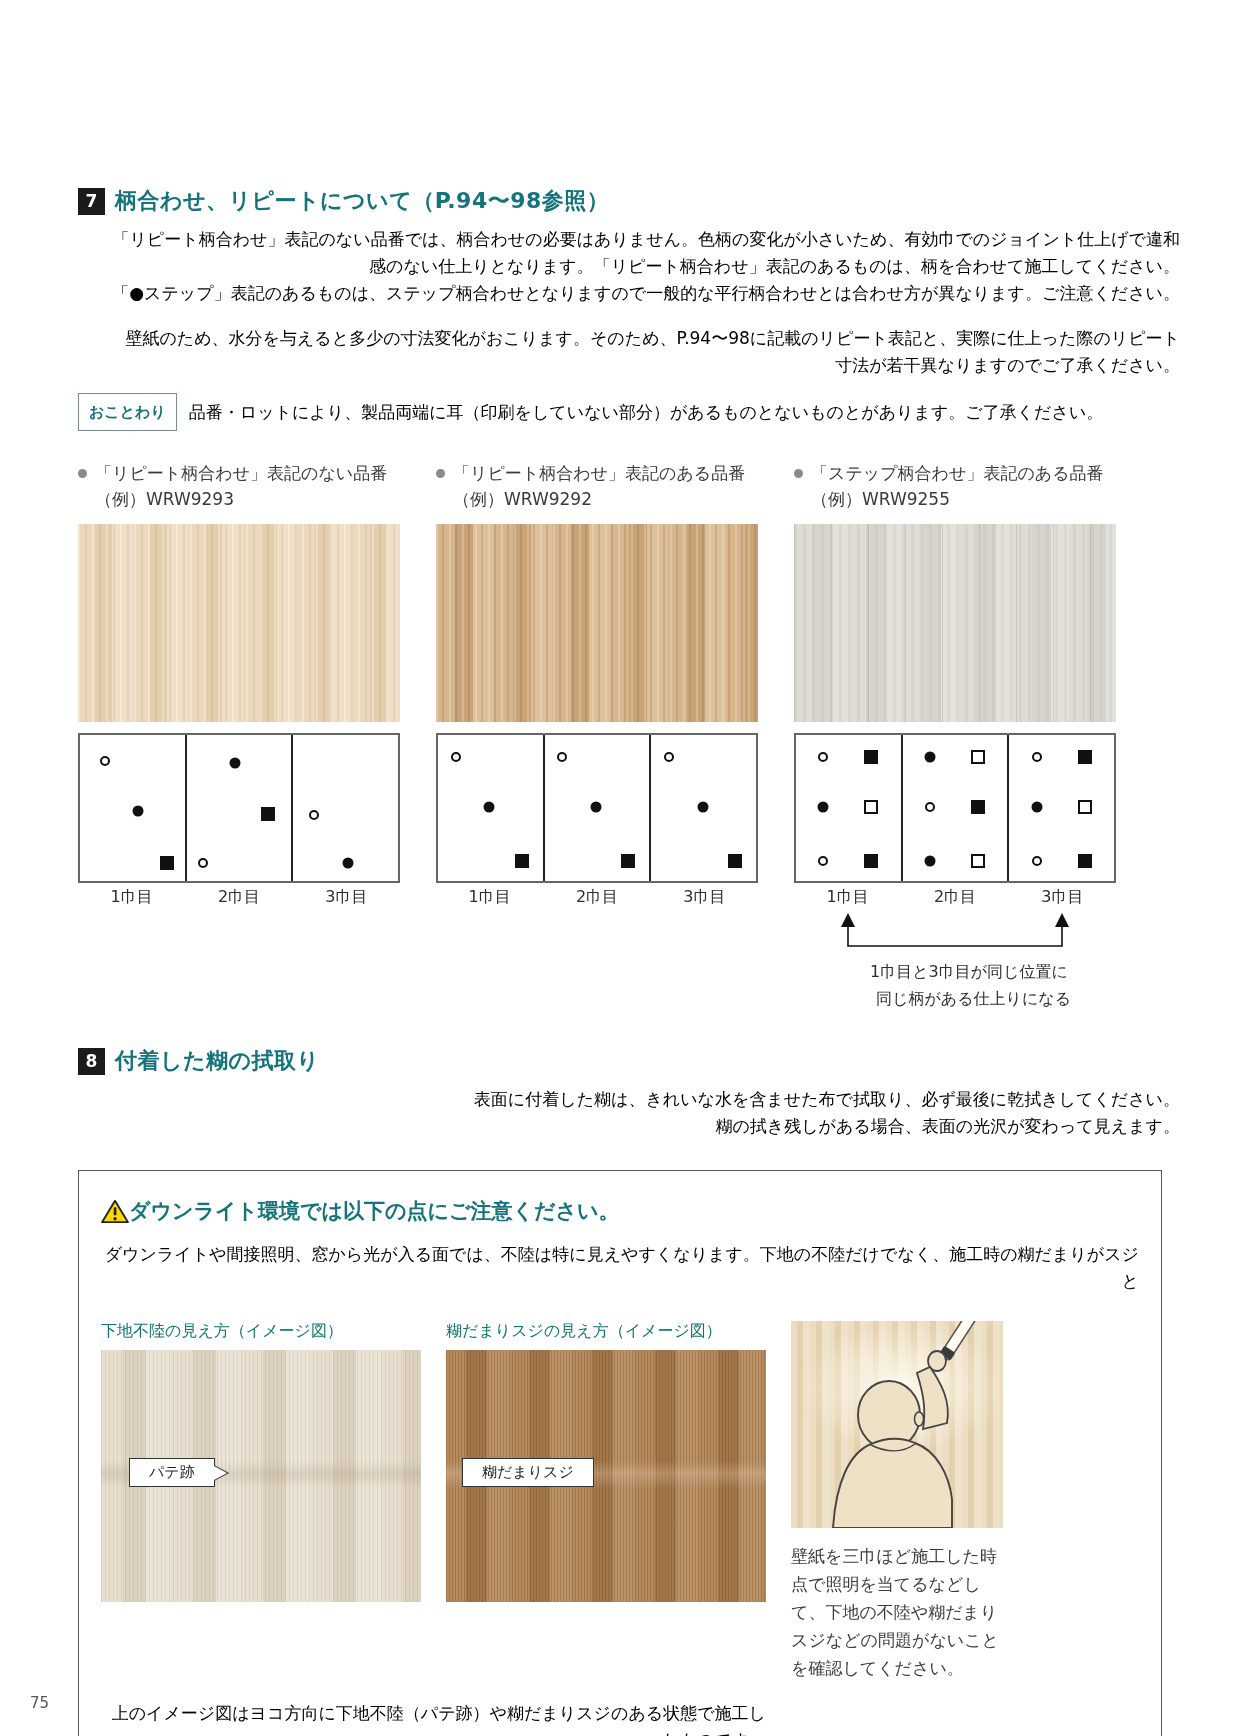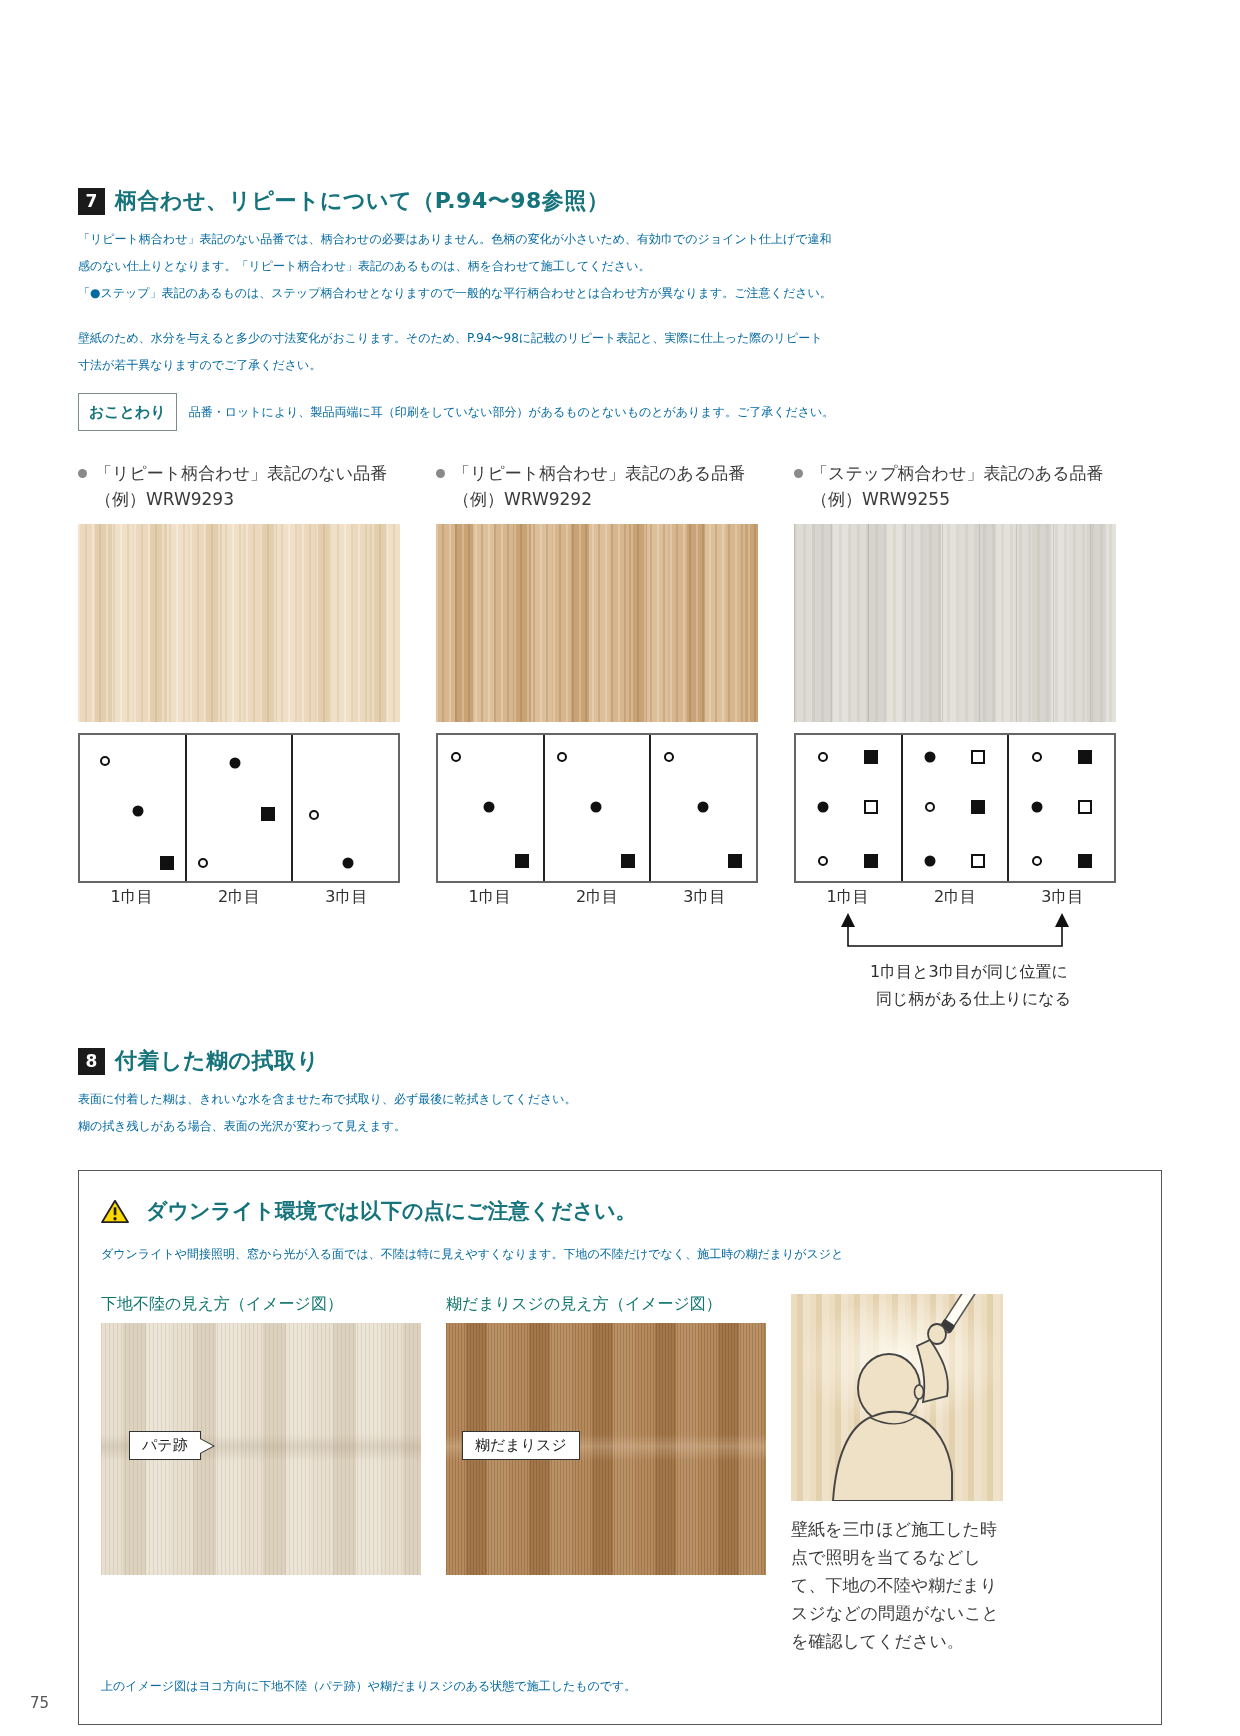--- a/index.html
+++ b/index.html
@@ -13,21 +13,21 @@
 
   
   .sec-header { display:flex; align-items:center; gap:10px; margin-bottom:10px; }
   .badge {
     width:27px; height:27px; background:#1b1b1b; color:#fff;
     font-size:17px; font-weight:bold; text-align:center; line-height:27px; flex:0 0 27px;
   }
   .sec-title { color:#15737b; font-size:22px; font-weight:bold; letter-spacing:0.5px; }
 
   
-  .bline { font-size:12px; line-height:27px; color:#0369a1; }
+  .bline { font-size:17px; line-height:27px; color:#000000;text-align:right; }
   .para { margin-bottom:0; }
   .gap18 { height:18px; }
 
   .note-row { display:flex; align-items:center; gap:12px; margin-top:14px; }
   .note-tag {
     border:1px solid #7d8d8d; color:#15737b; font-size:15px; font-weight:bold;
     padding:8px 10px; line-height:20px; white-space:nowrap;
   }
 
   
@@ -71,21 +71,21 @@
   
   .step-anno-svg { display:block; margin-top:2px; }
   .step-note { margin:2px 0 0 76px; font-size:16px; line-height:27px; color:#2e2e2e; }
   .step-note div:last-child { margin-left:6px; }
 
   
   .sec8 { margin-top:34px; }
 
   
   .caution-box { border:1px solid #555; margin-top:30px; padding:26px 22px 24px 22px; width:1084px; }
-  .caution-title-row { display:flex; align-items:center; gap:17px; }
+  .caution-title-row { display:flex; align-items:center; gap:0; }
   .caution-title { color:#15737b; font-size:21px; font-weight:bold; }
   .caution-body { margin-top:16px; }
   .caution-grid { display:grid; grid-template-columns:320px 320px 1fr; column-gap:25px; margin-top:26px; }
   .img-caption { font-size:16px; color:#0f766e; margin-bottom:8px; }
   .demo-img { height:252px; position:relative; }
   .demo-img.putty {
     background:
       linear-gradient(180deg, rgba(0,0,0,0) 44%, rgba(120,100,70,0.14) 49%, rgba(0,0,0,0) 55%),
       repeating-linear-gradient(90deg, rgba(150,128,96,0.16) 0 1px, rgba(0,0,0,0) 1px 4px),
       repeating-linear-gradient(90deg, #e8dfd0 0 22px, #ddd2bf 22px 45px, #ece4d6 45px 70px),
@@ -93,21 +93,21 @@
   }
   .demo-img.glue {
     background:
       linear-gradient(180deg, rgba(255,255,255,0) 44%, rgba(255,240,220,0.22) 49%, rgba(255,255,255,0) 55%),
       repeating-linear-gradient(90deg, rgba(70,40,15,0.20) 0 1px, rgba(0,0,0,0) 1px 3px),
       repeating-linear-gradient(90deg, #b68a5c 0 20px, #a4774a 20px 41px, #bb9166 41px 63px),
       #ad8154;
   }
   .callout {
     position:absolute; background:#fff; border:1px solid #333; color:#222;
-    font-size:15px; line-height:19px; padding:4px 12px; white-space:nowrap;
+    font-size:15px; line-height:19px; padding:4px 19px; white-space:nowrap;
   }
   .callout.pointer::after {
     content:""; position:absolute; right:-13px; top:50%; transform:translateY(-50%);
     border-top:7px solid transparent; border-bottom:7px solid transparent; border-left:13px solid #fff;
   }
   .callout.pointer::before {
     content:""; position:absolute; right:-15px; top:50%; transform:translateY(-50%);
     border-top:8px solid transparent; border-bottom:8px solid transparent; border-left:15px solid #333;
   }
   .bottom-note { grid-column:1 / 3; margin-top:18px; }

